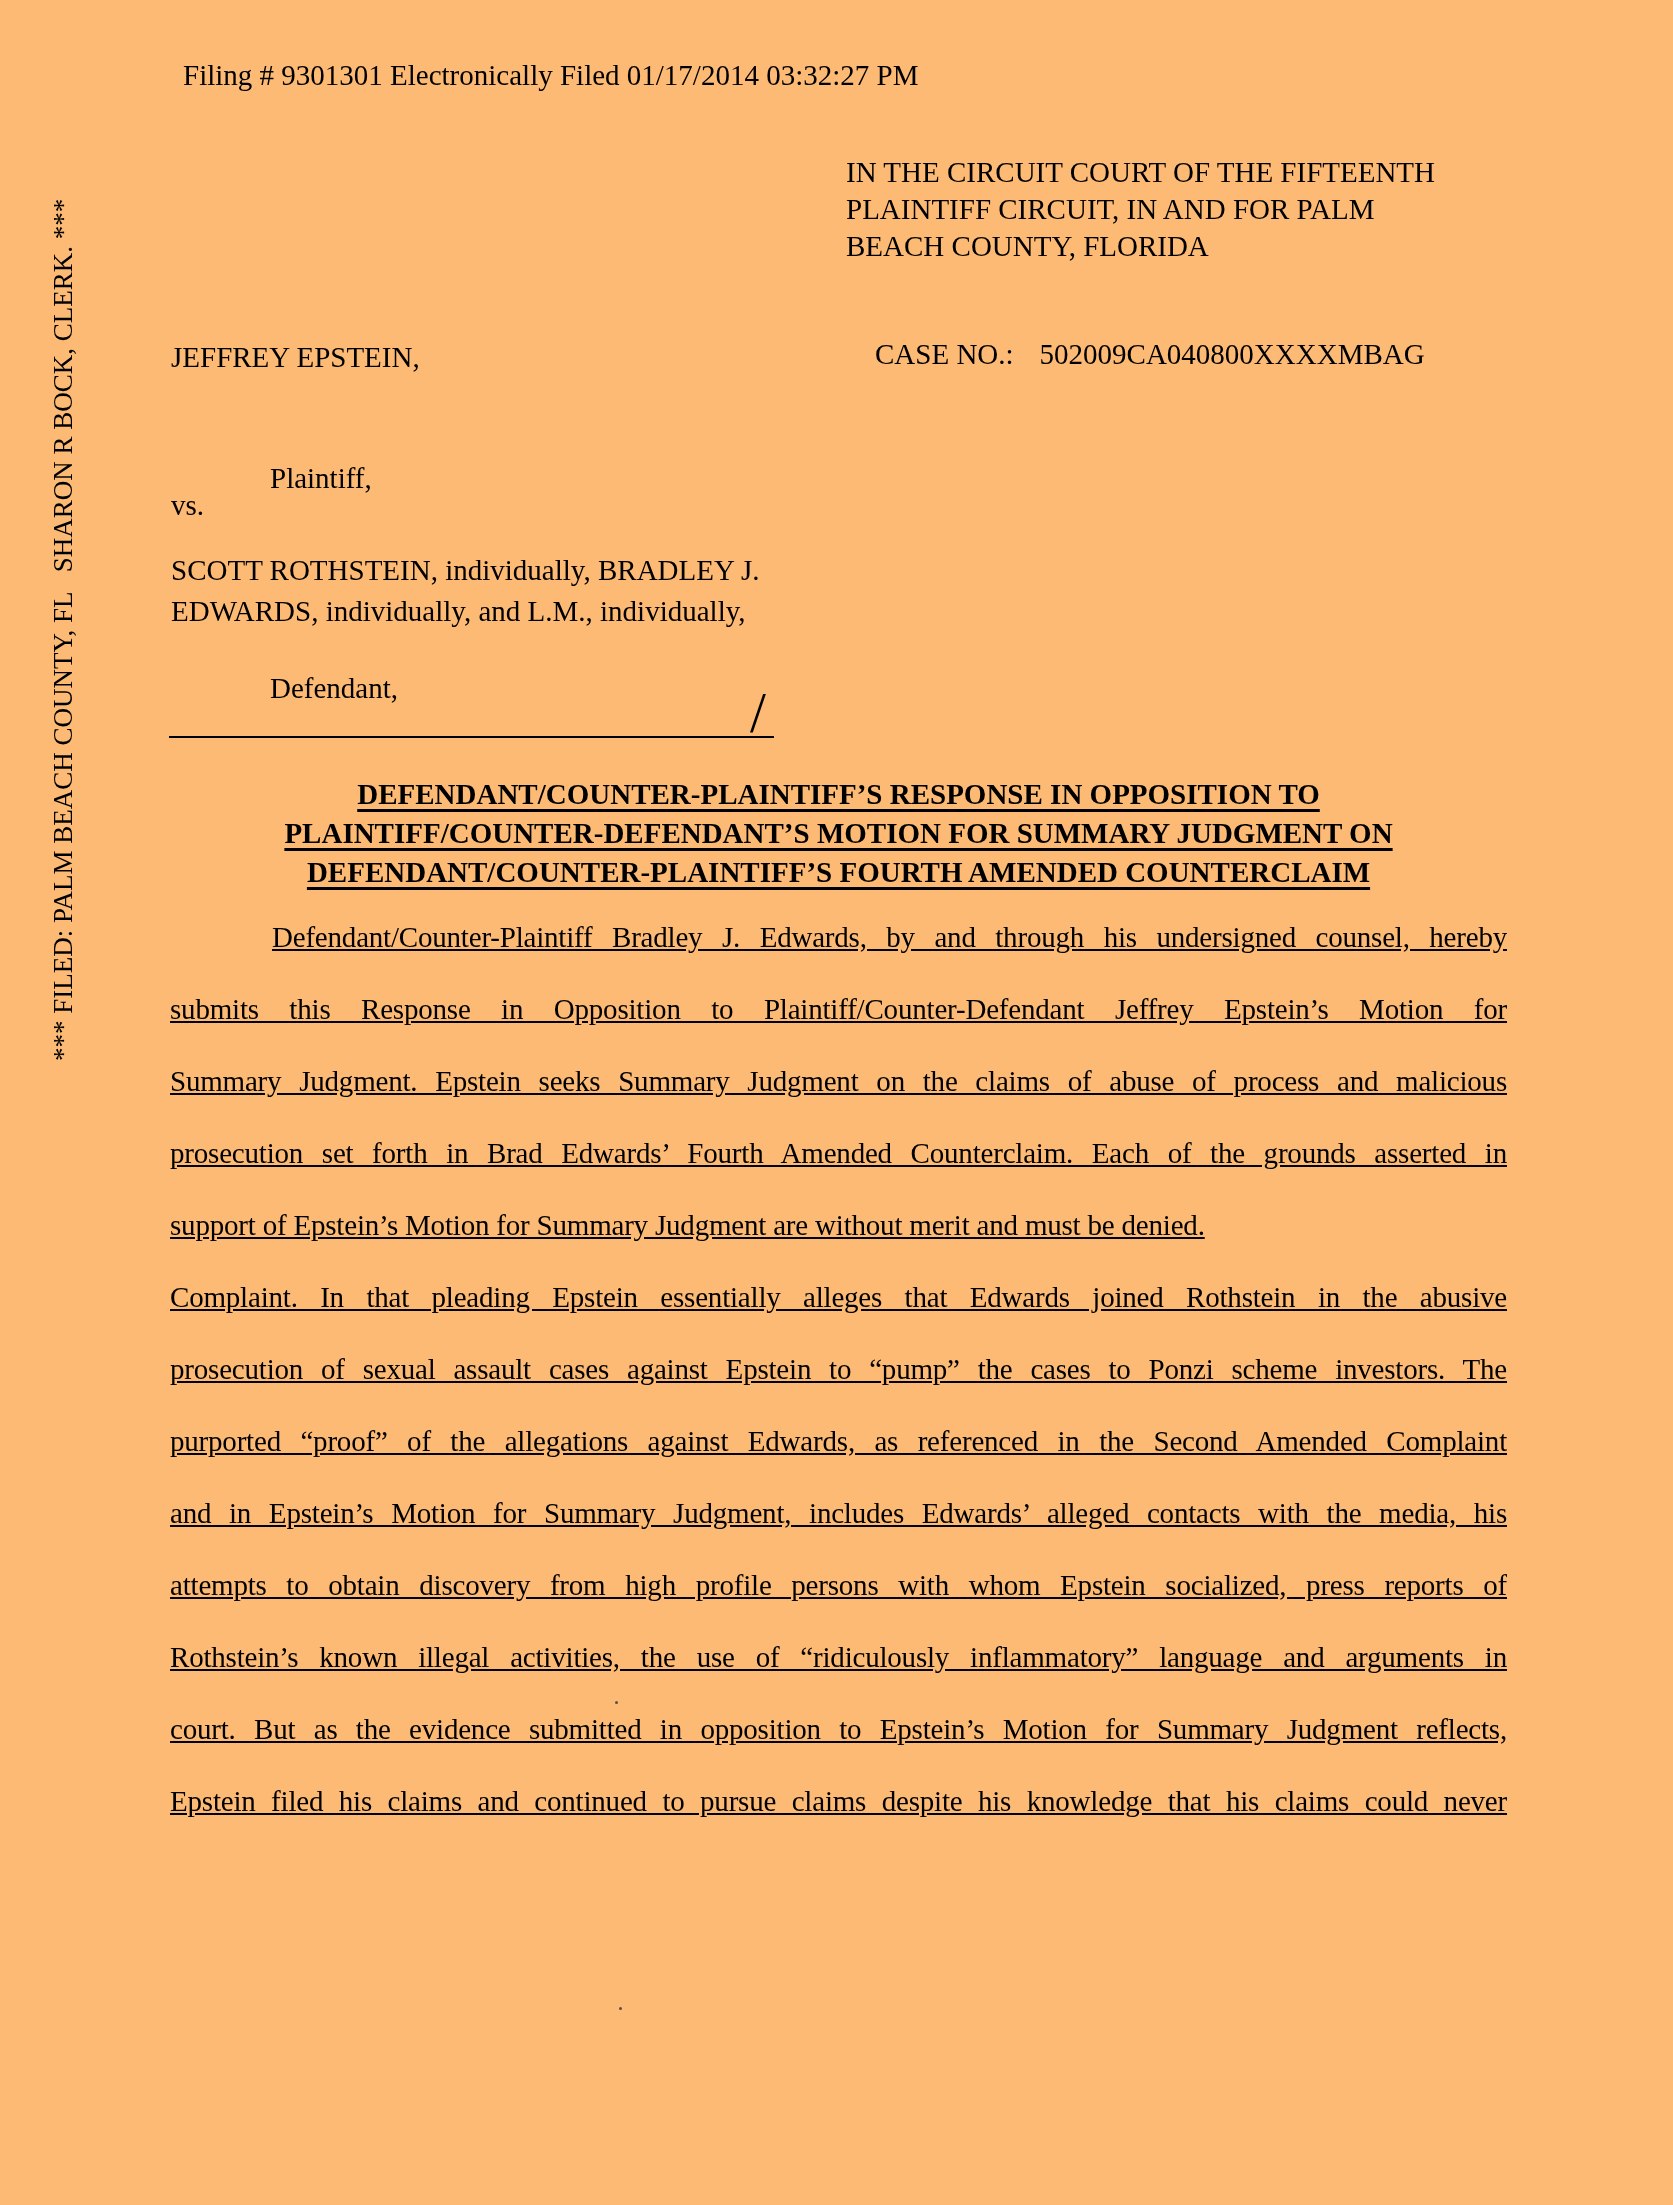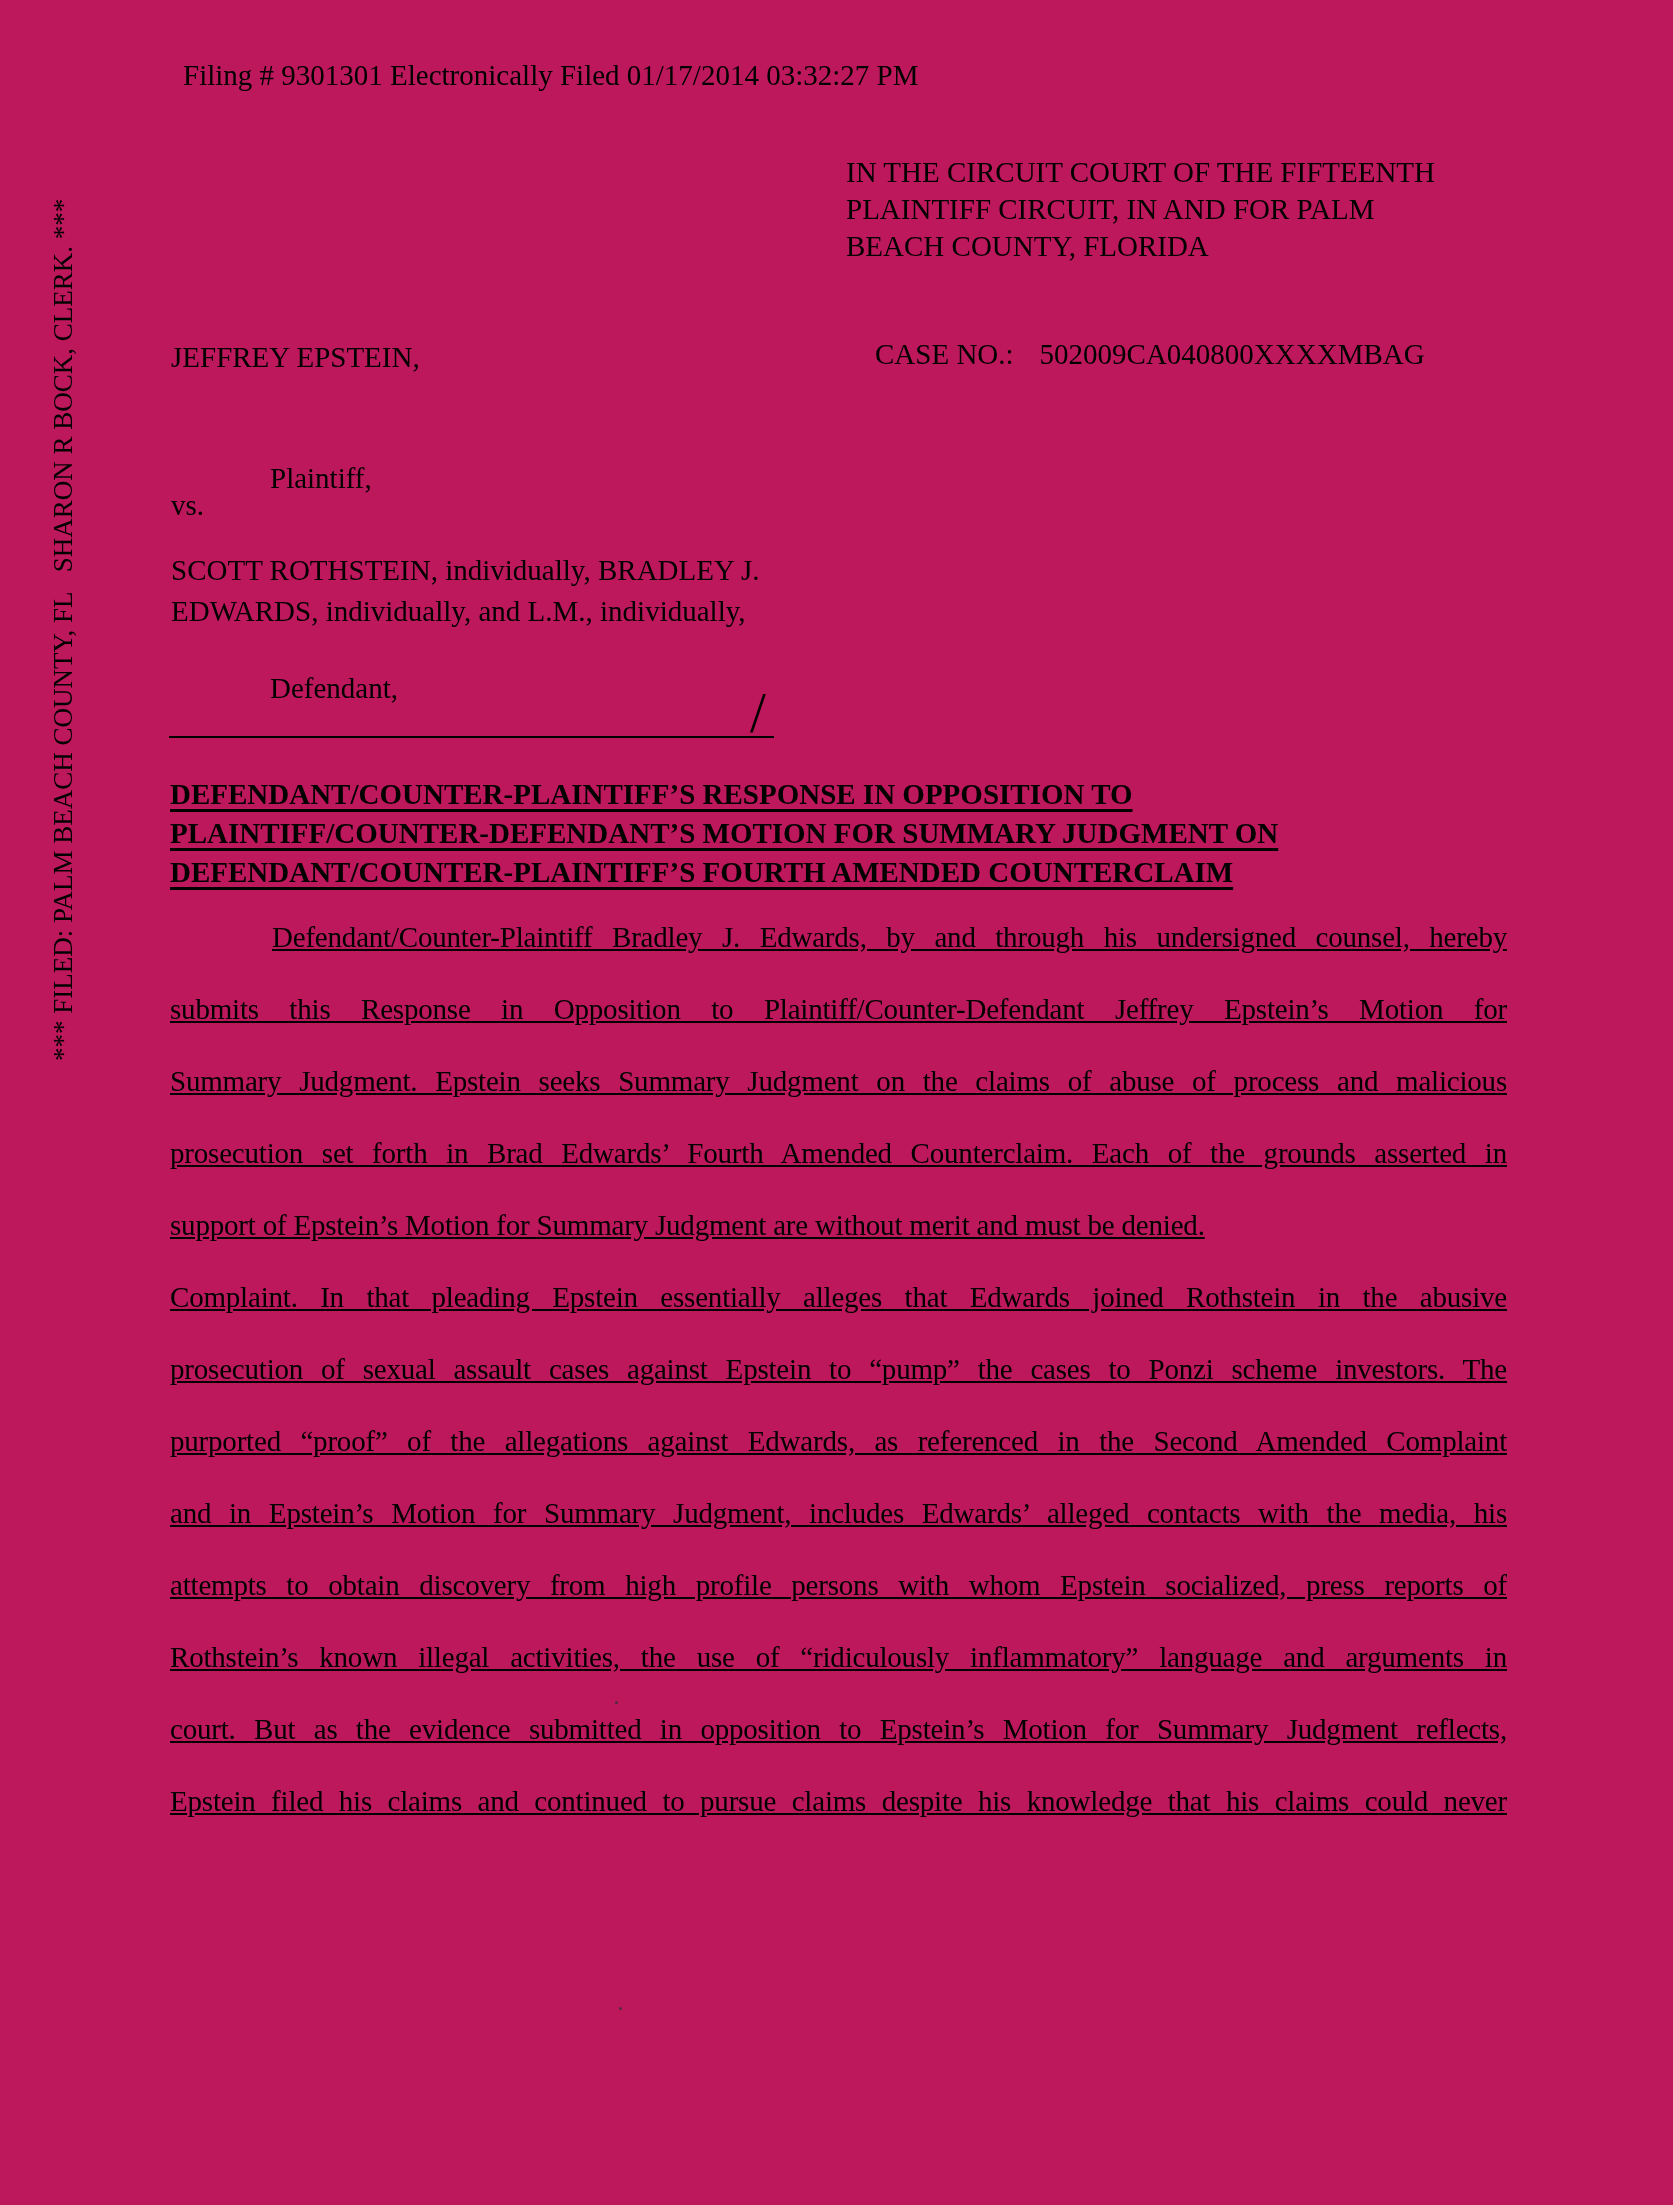--- a/index.html
+++ b/index.html
@@ -1,19 +1,19 @@
 <!DOCTYPE html>
 <html style="font-size:11px"><head>
 <meta charset="utf-8">
 <style>
   html,body{margin:0;padding:0;background:#e8e8e8;}
   .page{
     position:relative;
     width:1674px;height:2205px;
-    background:#be185d;
+    background:#fdba74;
     overflow:hidden;
     font-family:"Liberation Serif","DejaVu Serif",serif;
     color:#000;
   }
   .abs{position:absolute;}
   .fs{font-size:29px;line-height:1.25;}
   
   .filing{left:183px;top:57px;white-space:pre;}
   
   .stamp{
@@ -29,21 +29,21 @@
   .caseline .num{margin-left:26px;}
   
   .pl-name{left:171px;top:339px;}
   .pl-role{left:270px;top:412px;margin-top:48px;}
   .vs{left:171px;top:487px;}
   .def-names{left:171px;top:550px;width:793px;line-height:41px;}
   .def-role{left:270px;top:670px;}
   .sigline{left:169px;top:700px;width:605px;height:36px;border-bottom:2.8px solid #000;}
   .slash{left:750px;top:684px;font-size:57px;line-height:57px;}
   
-  .title{left:170px;top:776px;width:1337px;font-weight:bold;}
+  .title{left:170px;top:776px;width:1337px;text-align:center;font-weight:bold;}
   .title .tl{height:39px;}
   .title .tl span{
     text-decoration:underline;
     text-decoration-thickness:2.8px;
     text-underline-offset:4.8px;
   }
   
   .bodytext{left:170px;top:920px;width:1337px;}
   .bl{
     height:72px;overflow:hidden;

